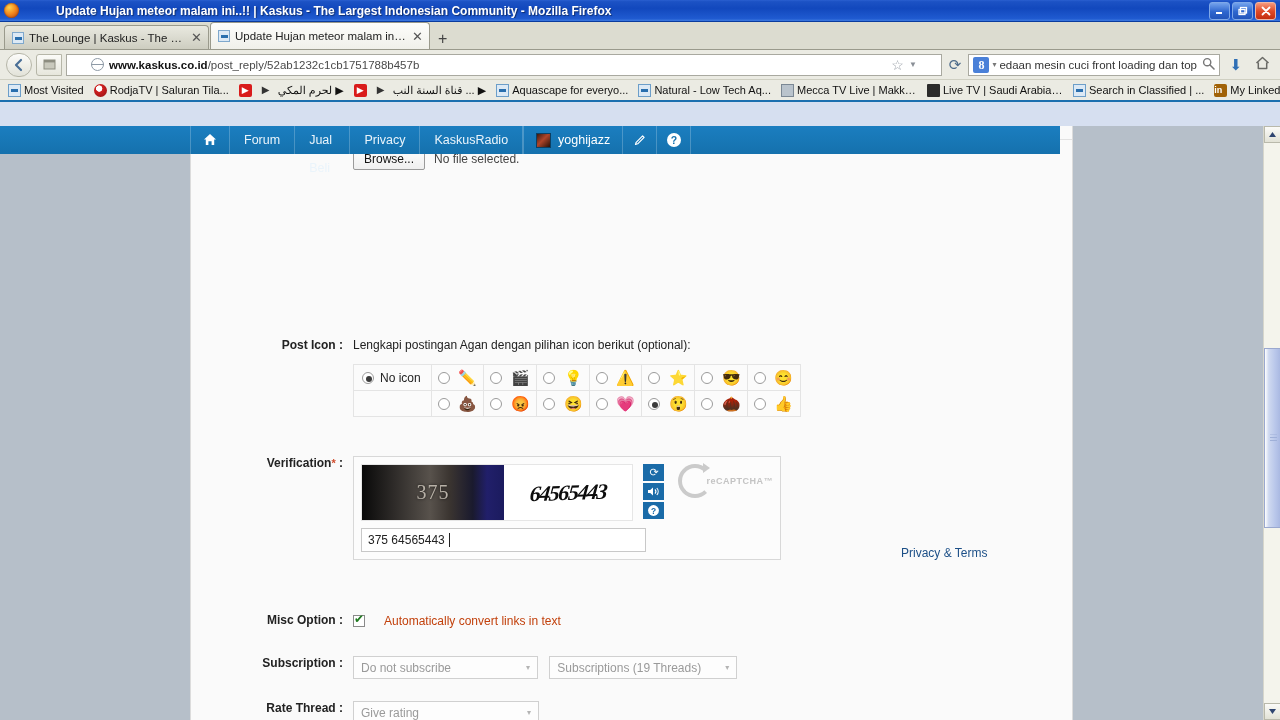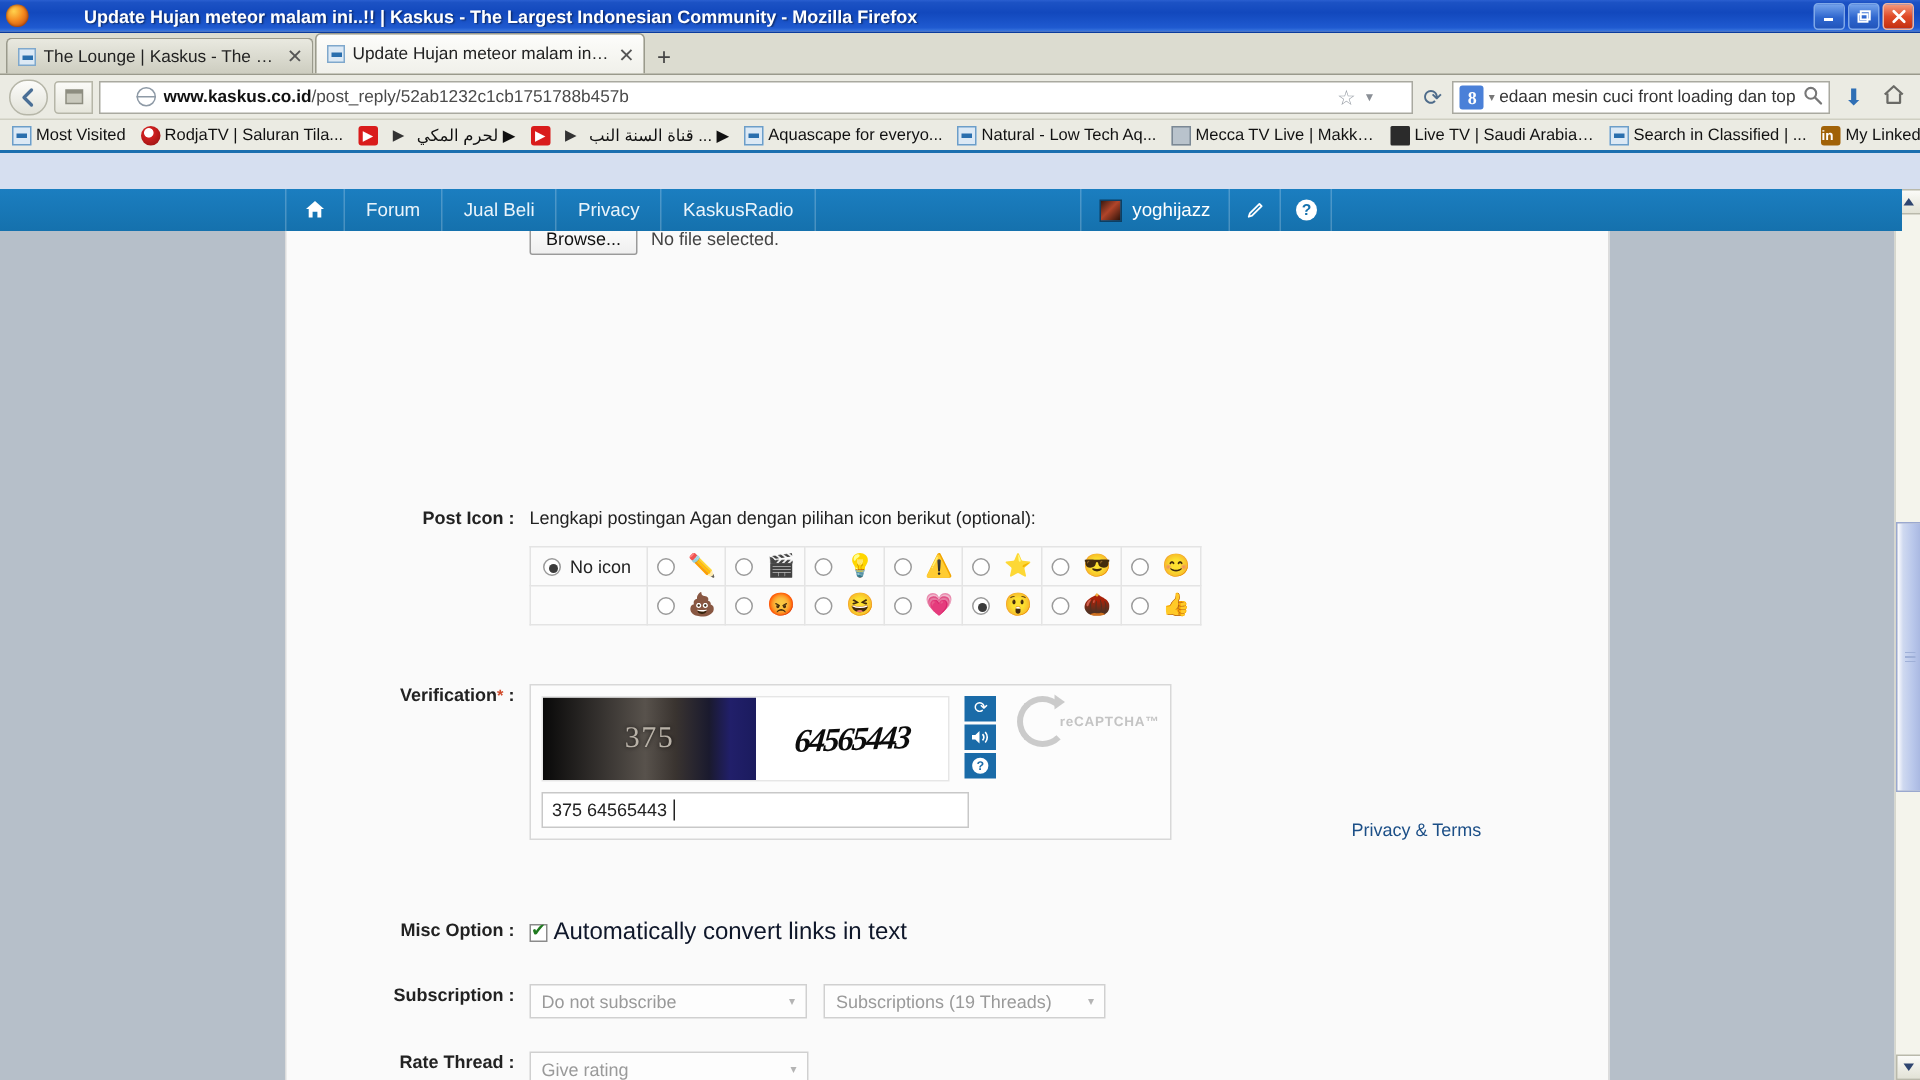--- a/index.html
+++ b/index.html
@@ -175,21 +175,21 @@
   .ic.li { background:#a16207; color:#fff; font-size:9px; font-weight:bold; line-height:13px; border-radius:2px;}
 
   
   .viewport {
     position: absolute; left: 0; top: 126px;
     width: 1280px; height: 594px;
     background: #b6bfc9;
     overflow: hidden;
   }
   .kaskus-nav {
-    position: absolute; left: 0; top: 0; width: 1268px; height: 28px;
+    position: absolute; left: 0; top: 0; width: 1060px; height: 28px;
     background: linear-gradient(to bottom,#1b7ec0,#1571ad);
     display: flex; align-items: center;
     color: #fff; font-size: 12.5px;
     z-index: 5;
   }
   .kn-left { display: flex; align-items: center; padding-left: 190px; }
   .kn-item {
     padding: 0 14px; height: 28px; line-height: 28px;
     border-right: 1px solid rgba(255,255,255,.22);
     color: #eaf4fb;
@@ -338,21 +338,21 @@
   }
   .misc-row { position: absolute; left: 0; top: 487px; width: 100%; }
   .check {
     width: 12px; height: 12px; border: 1px solid #8a8a8a; background: #fff;
     display: inline-block; vertical-align: middle; position: relative;
   }
   .check.on::after {
     content: "✔"; position: absolute; left: 0px; top: -3px;
     font-size: 12px; color: #1f7a1f; line-height: 1;
   }
-  .check-label { font-size: 16px; color: #0f172a; margin-left: 4px; vertical-align: middle; }
+  .check-label { font-size: 12px; color: #c2410c; margin-left: 19px; vertical-align: middle; }
   .sub-row { position: absolute; left: 0; top: 530px; width: 100%; }
   .rate-row { position: absolute; left: 0; top: 575px; width: 100%; }
   .sel {
     height: 23px; border: 1px solid #d0d0d0; background: #fdfdfd;
     display: inline-flex; align-items: center; justify-content: space-between;
     padding: 0 7px; font-size: 12px; color: #9a9a9a;
     vertical-align: middle;
   }
   .sel .arr { color: #b4b4b4; font-size: 8px; margin-left: 10px; }
   .sel.w1 { width: 185px; }

